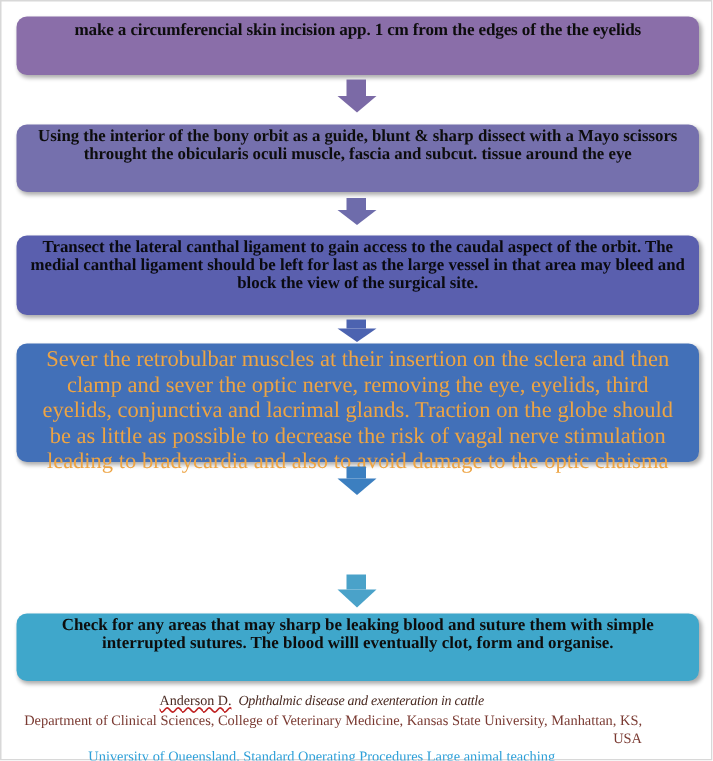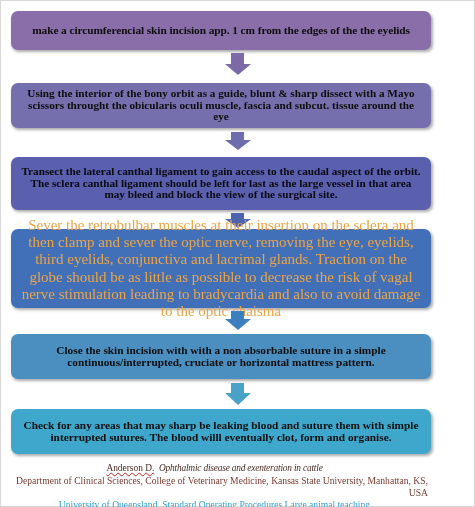--- a/index.html
+++ b/index.html
@@ -23,25 +23,24 @@
     padding: 0;
   }
   .flow {
     position: relative;
     width: 100%;
     height: 100%;
   }
   .node {
     position: absolute;
     left: 10px;
-    width: 420px;
+    width: 455px;
     box-sizing: border-box;
     border-radius: 7px;
     display: flex;
-    align-items: center;
     justify-content: center;
     text-align: center;
     padding: 3px 9px;
     box-shadow: 1.5px 2px 3px rgba(0,0,0,0.33);
     line-height: 1.06;
   }
   .node span {
     display: block;
     width: 100%;
   }
@@ -184,40 +183,37 @@
     <div class="node n2">
       <span>Using the interior of the bony orbit as a guide, blunt &amp; sharp dissect with a Mayo scissors throught the obicularis oculi muscle, fascia and subcut.  tissue around the eye</span>
     </div>
 
     <div class="arrow a2">
       <div class="shaft"></div>
       <div class="head"></div>
     </div>
 
     <div class="node n3">
-      <span>Transect the lateral canthal ligament to gain access to the caudal aspect of the orbit. The sclera canthal ligament should be left for last as the large vessel in that area may bleed and block the view of the surgical site.</span>
+      <span>Transect the lateral canthal ligament to gain access to the caudal aspect of the orbit. The medial canthal ligament should be left for last as the large vessel in that area may bleed and block the view of the surgical site.</span>
     </div>
 
     <div class="arrow a3">
       <div class="shaft"></div>
       <div class="head"></div>
     </div>
 
     <div class="node n4">
       <span>Sever the retrobulbar muscles at their insertion on the sclera and then clamp and sever the optic nerve, removing the eye, eyelids,  third eyelids, conjunctiva and lacrimal glands.  Traction on the globe should be as little as possible to decrease the risk of vagal nerve stimulation leading to bradycardia and also to avoid damage to the optic chaisma</span>
     </div>
 
     <div class="arrow a4">
       <div class="shaft"></div>
       <div class="head"></div>
     </div>
 
-    <div class="node n5">
-      <span>Close the skin incision with with a non absorbable suture in a simple continuous/interrupted,   cruciate or horizontal mattress pattern.</span>
-    </div>
 
     <div class="arrow a5">
       <div class="shaft"></div>
       <div class="head"></div>
     </div>
 
     <div class="node n6">
       <span>Check for any areas that may sharp be leaking blood and suture them with simple interrupted sutures.  The blood willl eventually clot, form and organise.</span>
     </div>
 

